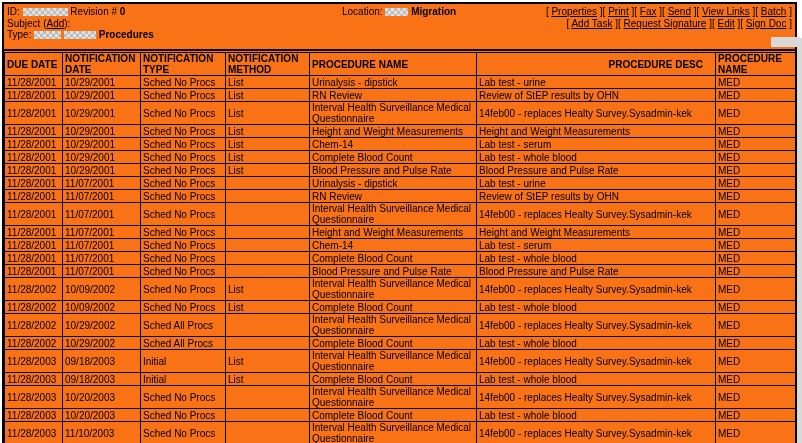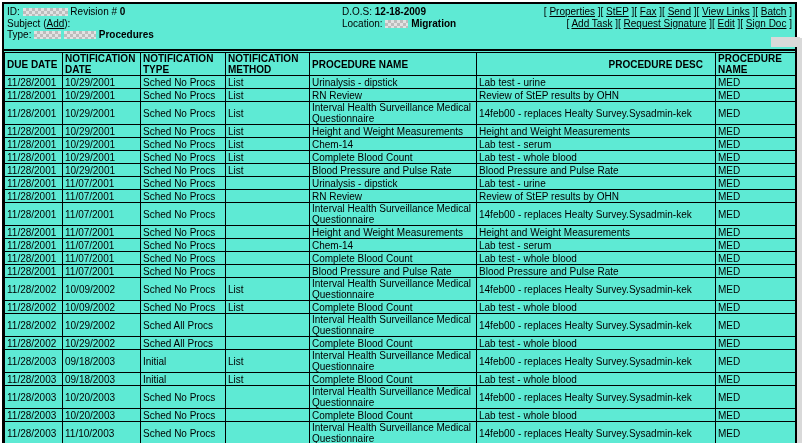--- a/index.html
+++ b/index.html
@@ -3,21 +3,21 @@
 <meta charset="utf-8">
 <style>
   html,body{margin:0;padding:0;}
   body{
     width:802px;height:443px;overflow:hidden;background:#fff;position:relative;
     font-family:"Liberation Sans","DejaVu Sans",sans-serif;color:#000;
   }
   .page{
     position:absolute;left:2px;top:2px;width:795px;height:441px;
     border:2px solid #000;border-bottom:none;box-sizing:border-box;
-    overflow:hidden;background:#5eead4;
+    overflow:hidden;background:#f97316;
   }
   
   .hdr{position:relative;height:45px;border-bottom:2px solid #000;font-size:10px;line-height:11.5px;}
   .hleft{position:absolute;left:3px;top:2px;}
   .hmid{position:absolute;left:338px;top:2px;}
   .hright{position:absolute;right:3px;top:2px;text-align:right;white-space:nowrap;}
   .bv{font-weight:bold;}
   a.blink{color:#000;text-decoration:none;cursor:pointer;margin-top:16px;}
   a.blink::before{content:"[ ";}
   a.blink::after{content:" ]";}
@@ -51,25 +51,24 @@
 
 <div class="page">
 
   <div class="hdr">
     <div class="hleft">
       <div><span>ID:</span> <span class="redact r-id"></span> <span>Revision #</span> <span class="bv">0</span></div>
       <div><span>Subject (</span><a class="inline-link">Add</a><span>):</span></div>
       <div><span>Type:</span> <span class="redact r-t1"></span> <span class="redact r-t2"></span> <span class="bv">Procedures</span></div>
     </div>
     <div class="hmid">
-      <div><span>D.O.S:</span> <span class="bv">12-18-2009</span></div>
       <div><span>Location:</span> <span class="redact r-loc"></span> <span class="bv">Migration</span></div>
     </div>
     <div class="hright">
-      <div><a class="blink"><span>Properties</span></a><a class="blink"><span>StEP</span></a><a class="blink"><span>Fax</span></a><a class="blink"><span>Send</span></a><a class="blink"><span>View Links</span></a><a class="blink"><span>Batch</span></a></div>
+      <div><a class="blink"><span>Properties</span></a><a class="blink"><span>Print</span></a><a class="blink"><span>Fax</span></a><a class="blink"><span>Send</span></a><a class="blink"><span>View Links</span></a><a class="blink"><span>Batch</span></a></div>
       <div><a class="blink"><span>Add Task</span></a><a class="blink"><span>Request Signature</span></a><a class="blink"><span>Edit</span></a><a class="blink"><span>Sign Doc</span></a></div>
     </div>
   </div>
 
   <table class="grid">
     <colgroup>
       <col style="width:58px">
         <col style="width:78px">
         <col style="width:85px">
       <col style="width:84px">

